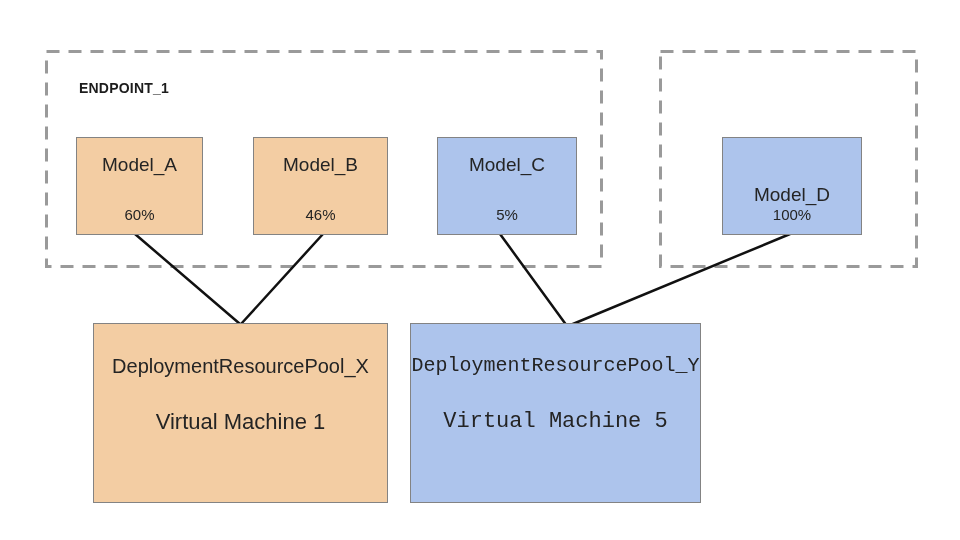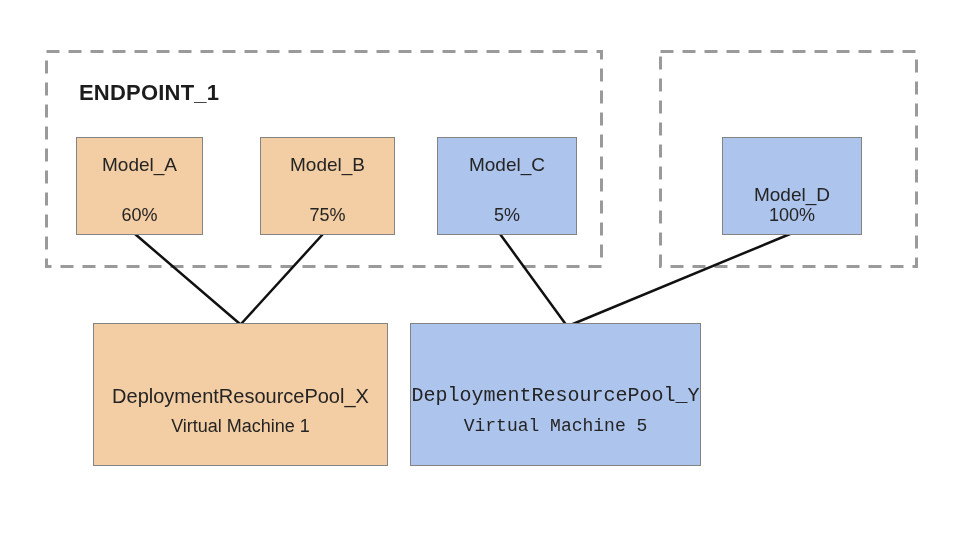--- a/index.html
+++ b/index.html
@@ -16,21 +16,21 @@
     overflow: hidden;
   }
   .connector-layer {
     position: absolute;
     inset: 0;
     z-index: 0;
   }
   .endpoint-title {
     position: absolute;
     z-index: 2;
-    font-size: 22px;
+    font-size: 14px;
     font-weight: bold;
     letter-spacing: 0.2px;
     color: #1c1c1c;
   }
   .node {
     position: absolute;
     z-index: 1;
     box-sizing: border-box;
     border: 1px solid #838383;
     display: flex;
@@ -40,31 +40,31 @@
     color: #242424;
   }
   .model-box {
     width: 140px;
     height: 98px;
     top: 137px;
     justify-content: space-between;
     padding: 16px 4px 10px 4px;
   }
   .model-name  { font-size: 19px; line-height: 22px; }
-  .model-split { font-size: 18px; line-height: 18px; }
+  .model-split { font-size: 15px; line-height: 18px; }
   .pool-box {
     width: 295px;
-    height: 143px;
+    height: 180px;
     top: 323px;
-    justify-content: center;
+    justify-content: flex-start;
     padding-top: 30px;
     gap: 9px;
   }
   .pool-name    { font-size: 20px; line-height: 24px; }
-  .pool-machine { font-size: 18px; line-height: 19px; }
+  .pool-machine { font-size: 22px; line-height: 19px; margin-top: 25px; }
   .fill-orange { background: #f3cda3; }
   .fill-blue   { background: #adc4ec; }
 </style>
 </head>
 <body>
 
 <div class="canvas">
 
   <svg class="connector-layer" width="960" height="540" viewBox="0 0 960 540">
 
@@ -77,23 +77,23 @@
     <line x1="790" y1="234" x2="568" y2="326" stroke-width="2.5" stroke-linecap="round" stroke="#111111"></line>
   </svg>
 
   <div class="endpoint-title" style="left:79px; top:80px;">ENDPOINT_1</div>
 
   <div class="node model-box fill-orange" style="left:76px; width:127px;gap:27px;">
     <div class="model-name">Model_A</div>
     <div class="model-split">60%</div>
   </div>
 
-  <div class="node model-box fill-orange" style="left:260px; width:135px;">
+  <div class="node model-box fill-orange" style="left:253px; width:135px;">
     <div class="model-name">Model_B</div>
-    <div class="model-split">75%</div>
+    <div class="model-split">46%</div>
   </div>
 
   <div class="node model-box fill-blue" style="left:437px;">
     <div class="model-name">Model_C</div>
     <div class="model-split">5%</div>
   </div>
 
   <div class="node model-box fill-blue" style="left:722px;justify-content:flex-end;">
     <div class="model-name">Model_D</div>
     <div class="model-split">100%</div>

